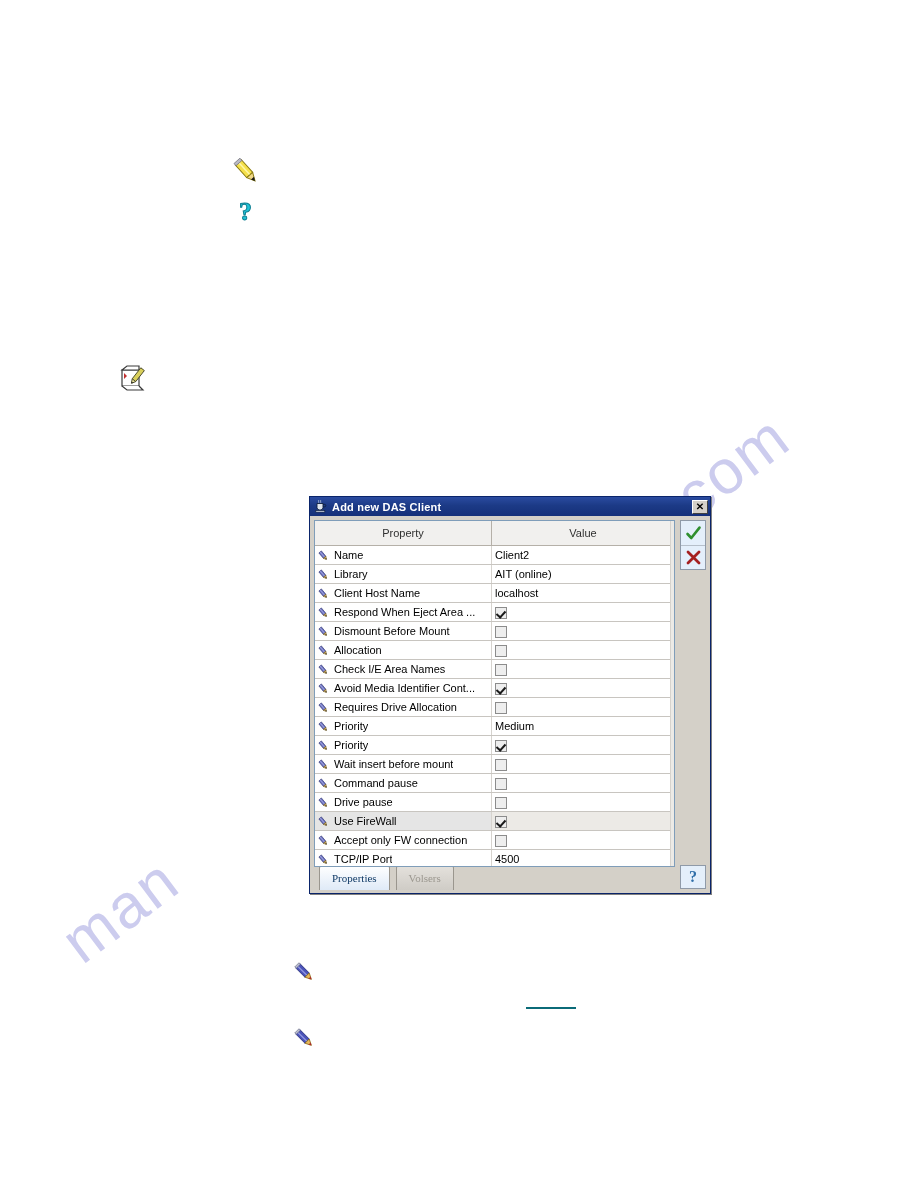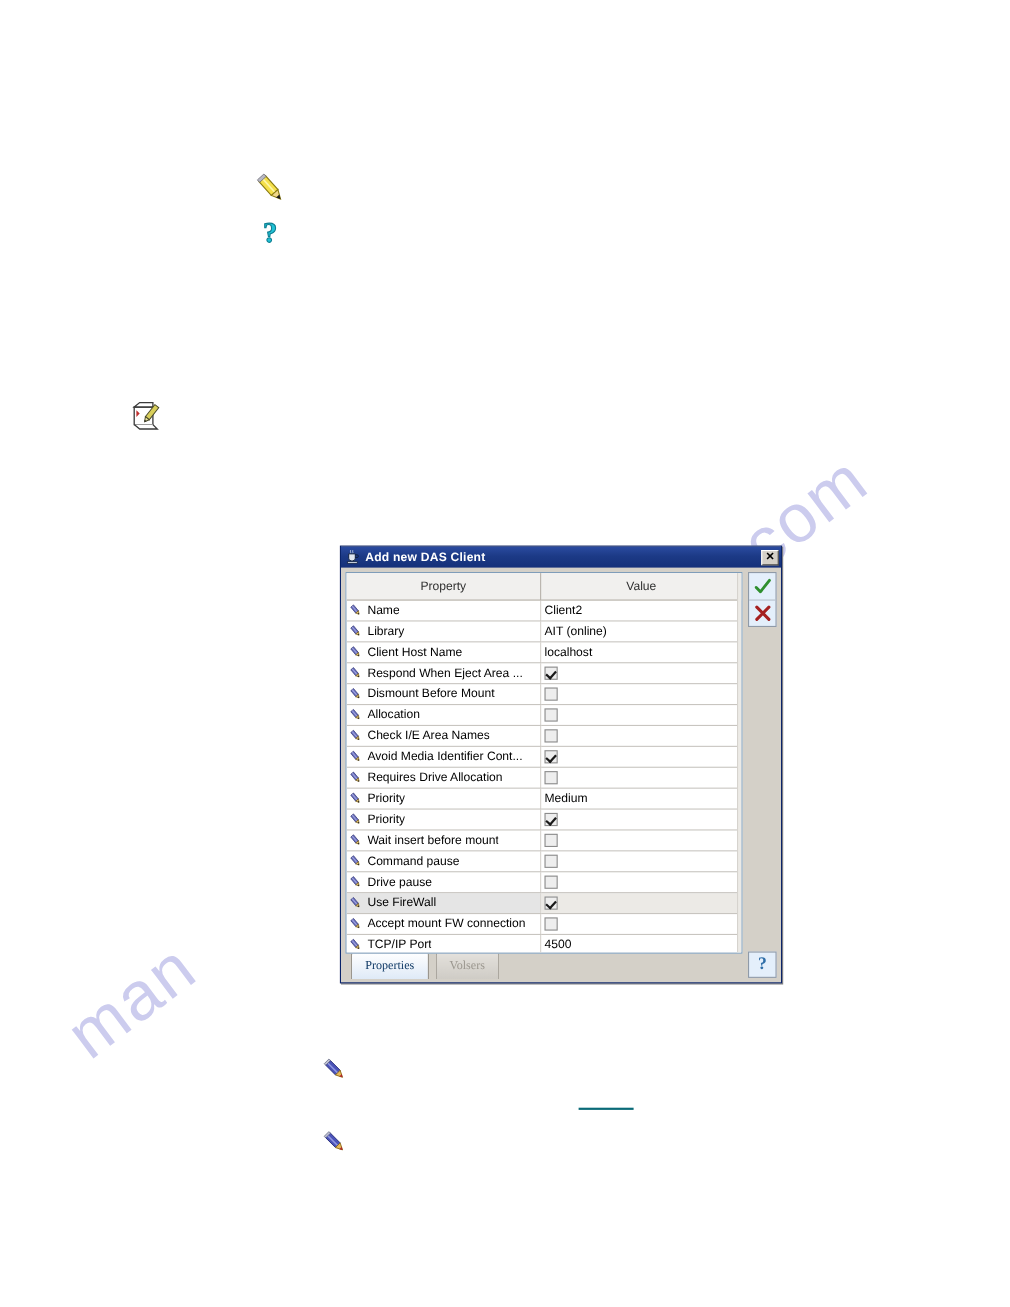--- a/index.html
+++ b/index.html
@@ -145,21 +145,21 @@
     font-size: 11px;
     color: #000000;
     overflow: hidden;
     white-space: nowrap;
     vertical-align: middle;
   }
   table.props td.value-cell { border-right: none; padding-left: 3px; }
   table.props tr.selected td { background: #e5e5e5; }
   table.props tr.selected td.value-cell { background: #eceae6; }
 
-  .prop-cell { display: flex; align-items: flex-start; gap: 4px; }
+  .prop-cell { display: flex; align-items: flex-end; gap: 4px; }
   .pencil {
     width: 13px; height: 11px;
     flex: 0 0 auto;
   }
   .prop-label { overflow: hidden; text-overflow: clip; white-space: nowrap; }
 
   .cbox {
     width: 12px; height: 12px;
     border: 1px solid #8c8c8c;
     background: #eeeeee;
@@ -595,21 +595,21 @@
                 <td>
                   <span class="prop-cell">
                     <span class="pencil"><svg width="13" height="11" viewBox="0 0 13 11">
                         <g transform="rotate(-40 6.5 5.5)">
                           <rect x="4.6" y="0.6" width="3.2" height="7" fill="#6a6fbe" stroke="#2b2f6e" stroke-width="0.6"></rect>
                           <rect x="5.8" y="0.6" width="0.8" height="7" fill="#a7abe2"></rect>
                           <polygon points="4.6,7.6 7.8,7.6 6.2,10.4" fill="#e3c272" stroke="#6e5512" stroke-width="0.6"></polygon>
                           <polygon points="5.4,9.3 7.1,9.3 6.2,10.4" fill="#1c1c1c"></polygon>
                         </g>
                       </svg></span>
-                    <span class="prop-label">Accept mount FW connection</span>
+                    <span class="prop-label">Accept only FW connection</span>
                   </span>
                 </td>
                 <td class="value-cell"><span class="cbox"></span></td>
               </tr>
               <tr>
                 <td>
                   <span class="prop-cell">
                     <span class="pencil"><svg width="13" height="11" viewBox="0 0 13 11">
                         <g transform="rotate(-40 6.5 5.5)">
                           <rect x="4.6" y="0.6" width="3.2" height="7" fill="#6a6fbe" stroke="#2b2f6e" stroke-width="0.6"></rect>

